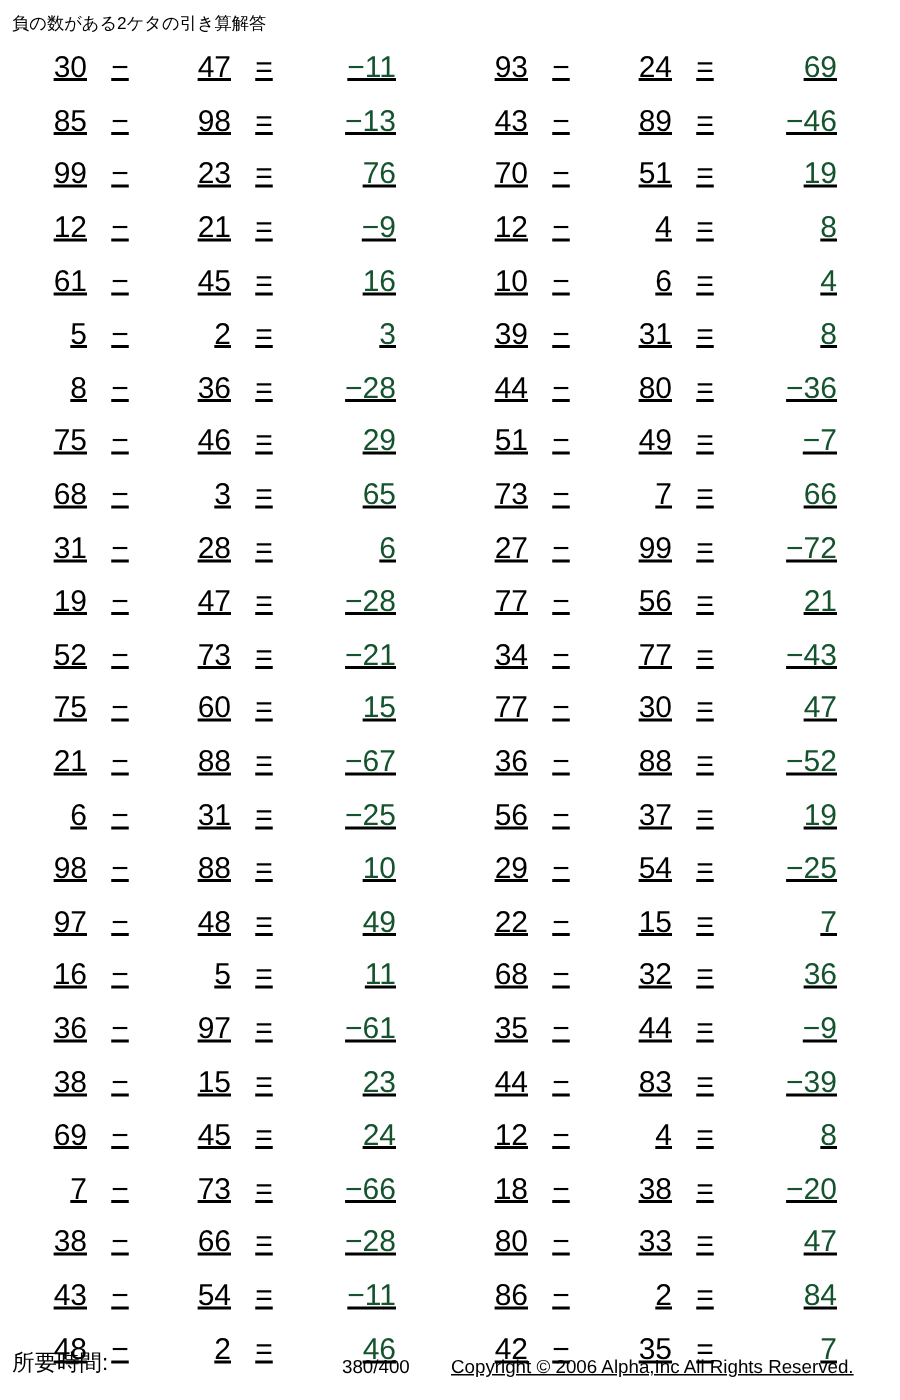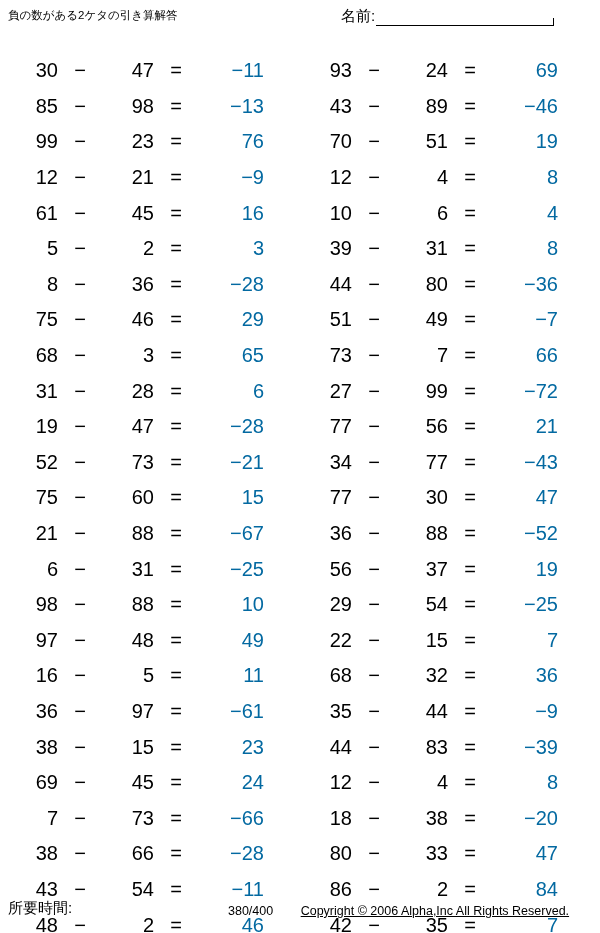--- a/index.html
+++ b/index.html
@@ -63,25 +63,26 @@
     position: absolute;
     right: 0;
     bottom: 0;
     width: 1px;
     height: 7px;
     background: #000;
   }
   
   .columns {
     position: absolute;
-    top: 53px;
+    top: 28px;
     left: 0;
     width: 506px;
     height: 855px;
     display: flex;
+    text-decoration: underline;
   }
   .col {
     width: 292px;
     position: relative;
   }
   .col-left { padding-left: 6px; }
   .col-right { padding-left: 22px; }
   .divider {
     width: 1px;
     background: #000;
@@ -95,21 +96,21 @@
     font-size: 20px;
   }
   .cell {
     text-align: right;
     white-space: nowrap;
   }
   .c-a { width: 52px; }
   .c-op { width: 44px; text-align: center; }
   .c-b { width: 52px; }
   .c-eq { width: 44px; text-align: center; }
-  .c-res { width: 66px; color: #0369a1; }
+  .c-res { width: 66px; color: #14532d; }
   .minus-sign { letter-spacing: 0; }
   
   .footer {
     position: absolute;
     left: 0;
     bottom: 6px;
     width: 600px;
     height: 28px;
   }
   .time-block {
@@ -150,24 +151,20 @@
     text-decoration: underline;
   }
 </style>
 </head>
 <body>
 
 <div class="page">
 
   <div class="header">
     <div class="doc-title">負の数がある2ケタの引き算解答</div>
-    <div class="name-block">
-      <span class="name-label">名前:</span>
-      <span class="name-line"></span>
-    </div>
   </div>
 
   <div class="columns">
     <div class="col col-left" id="col-left">
         <div class="row">
           <span class="cell c-a">30</span>
           <span class="cell c-op minus-sign">−</span>
           <span class="cell c-b">47</span>
           <span class="cell c-eq">=</span>
           <span class="cell c-res">−11</span>

